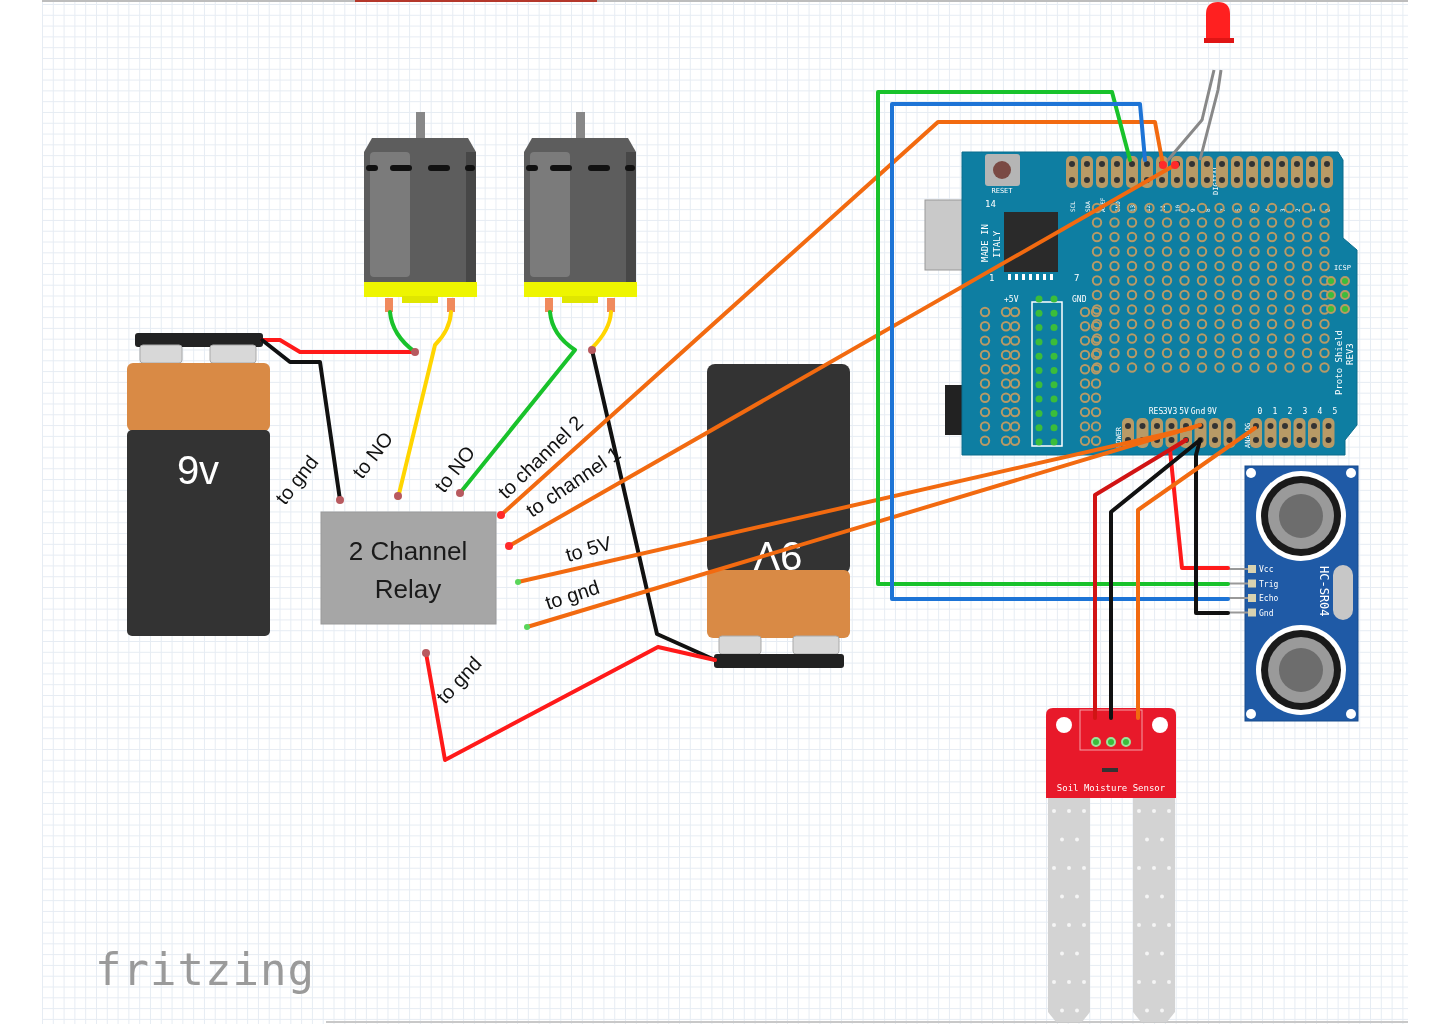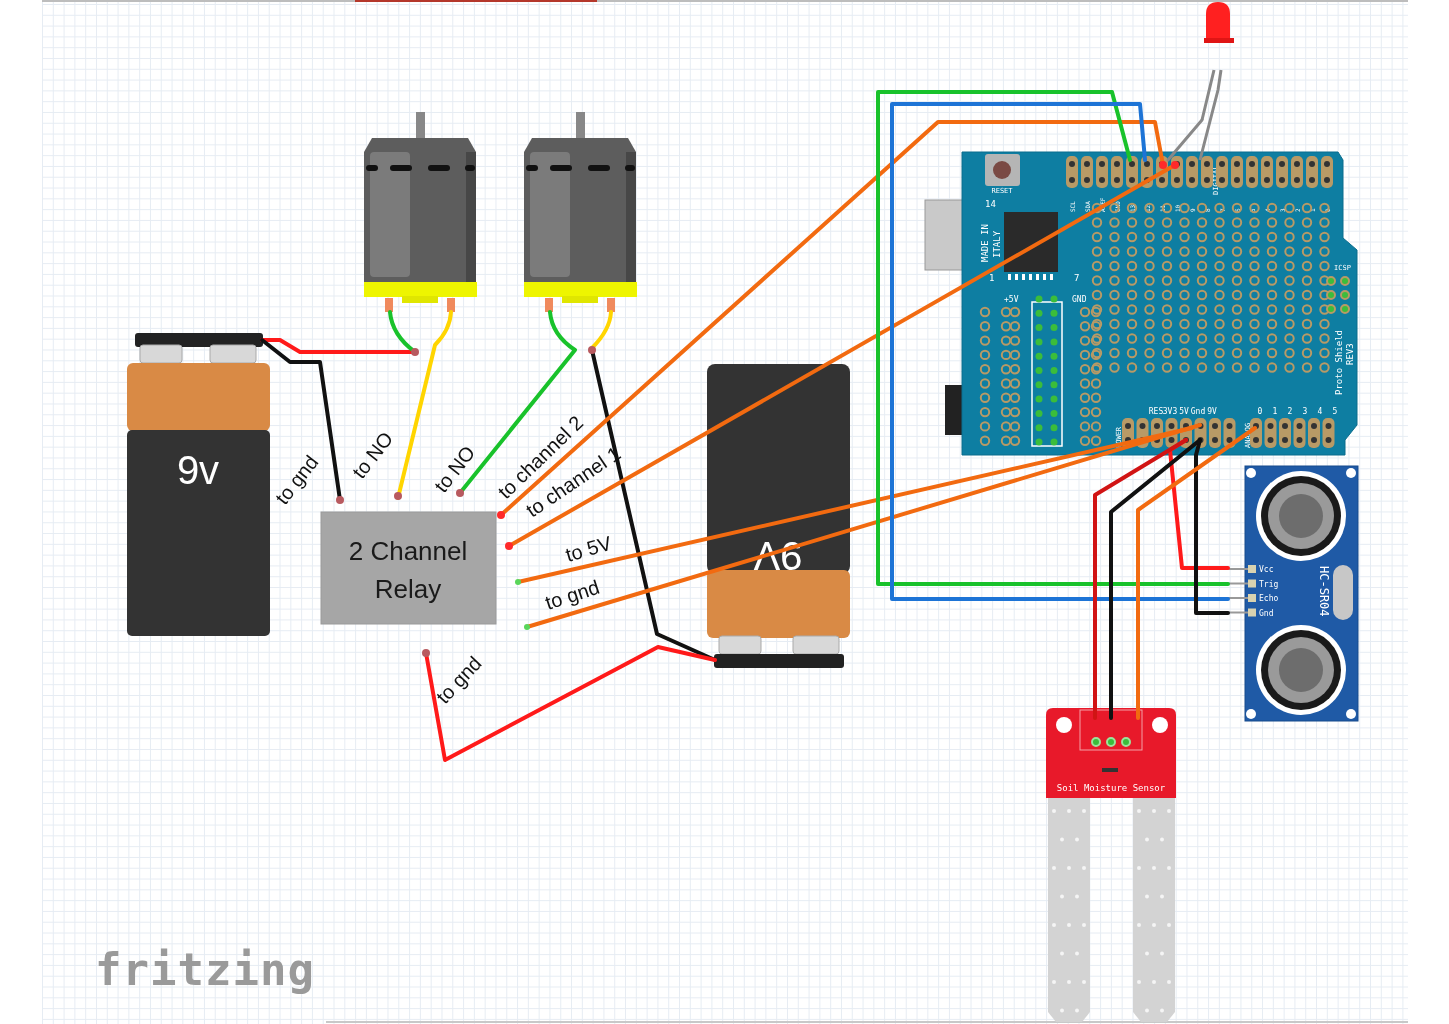--- a/index.html
+++ b/index.html
@@ -12,21 +12,21 @@
     background-size: 10.8px 10.8px;
     background-position: 0 4px;
   }
   #topbar { position:absolute; left:42px; top:0; width:1366px; height:2px; background:#bdbdbd; }
   #topbar-accent { position:absolute; left:355px; top:0; width:242px; height:2px; background:#b5382b; }
   #bottomline { position:absolute; left:326px; top:1021px; width:1082px; height:2px; background:#c8c8c8; }
   svg#diagram { position:absolute; left:0; top:0; }
   .lbl { font-family:"Liberation Sans", sans-serif; fill:#111; }
   .relay-text { font-family:"Liberation Sans", sans-serif; font-size:26px; fill:#1a1a1a; }
   .mono { font-family:"DejaVu Sans Mono", monospace; fill:#ffffff; }
-  .logo { position:absolute; left:95px; top:944px; font-family:"DejaVu Sans Mono", monospace; font-size:44px; font-weight:bold; color:#9a9a9a; letter-spacing:1px; }
+  .logo { position:absolute; left:95px; top:944px; font-family:"DejaVu Sans Mono", monospace; font-size:44px; font-weight:normal; color:#9a9a9a; letter-spacing:1px; }
 </style>
 </head>
 <body>
 
 <div id="canvas"></div>
 <div id="topbar"></div>
 <div id="topbar-accent"></div>
 <div id="bottomline"></div>
 
 <svg id="diagram" width="1449" height="1024" xmlns="http://www.w3.org/2000/svg">

